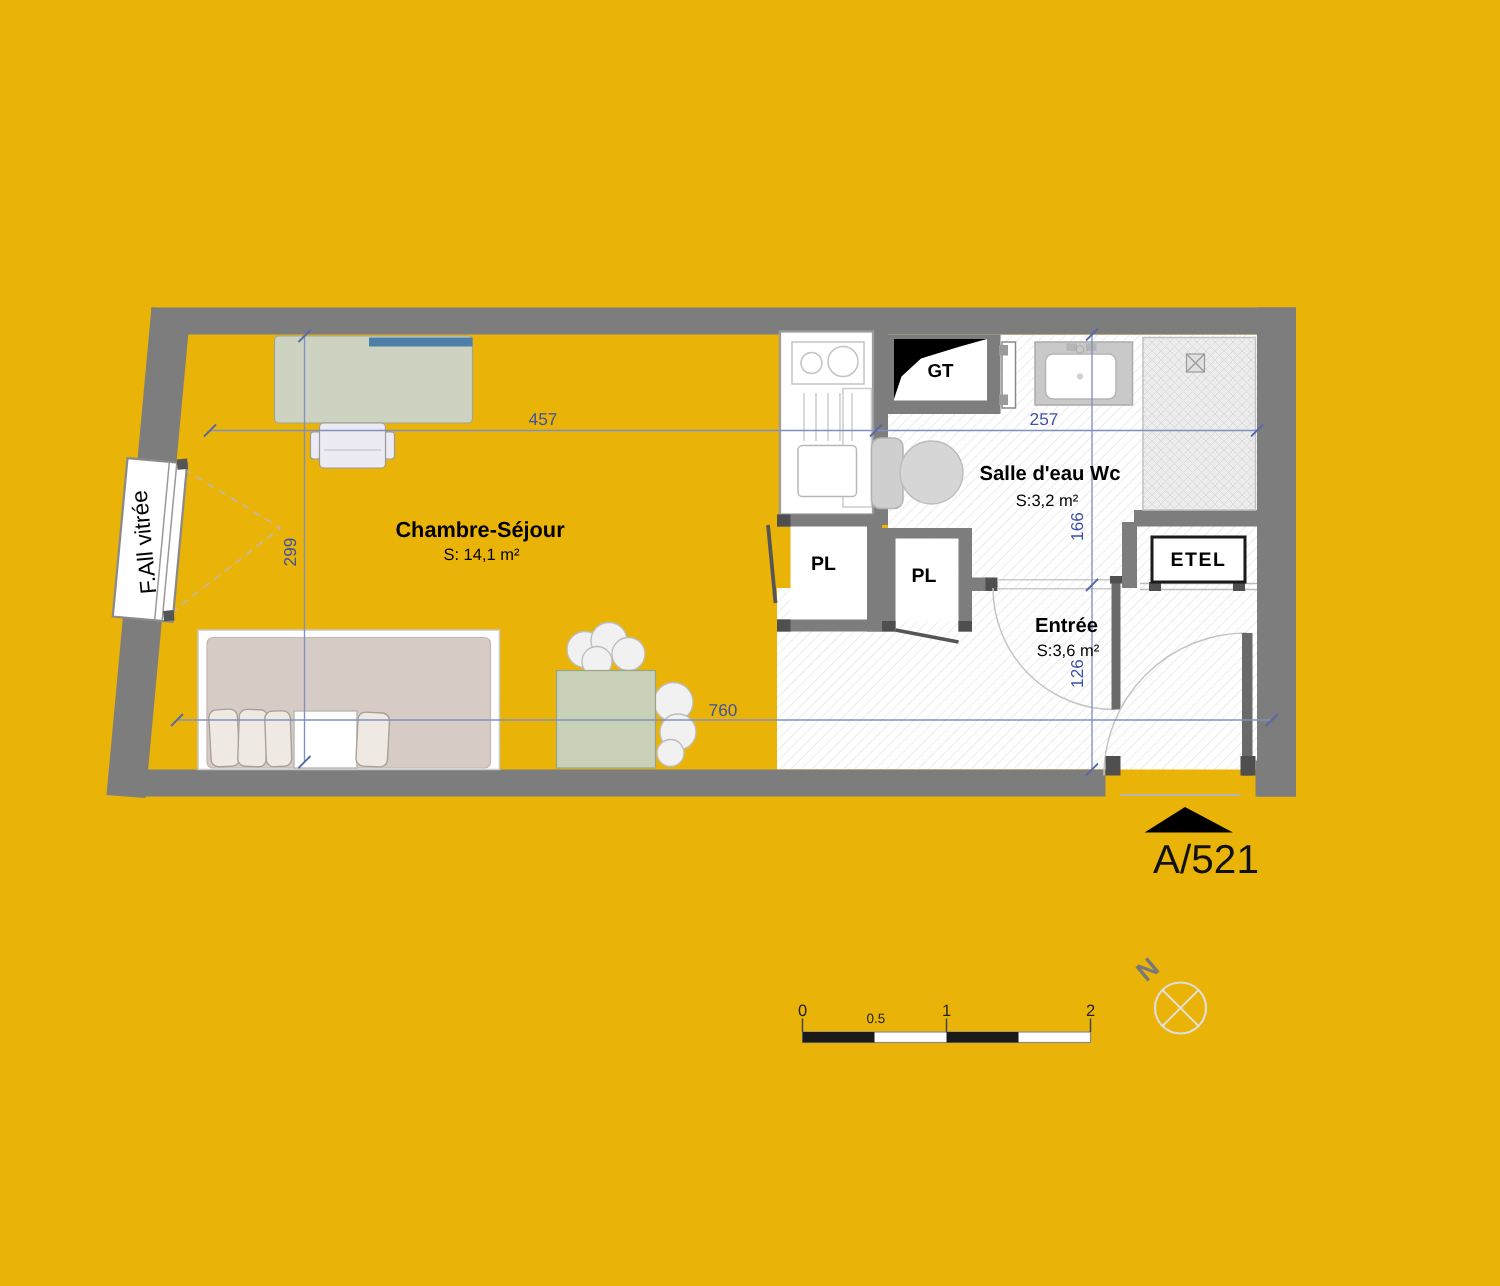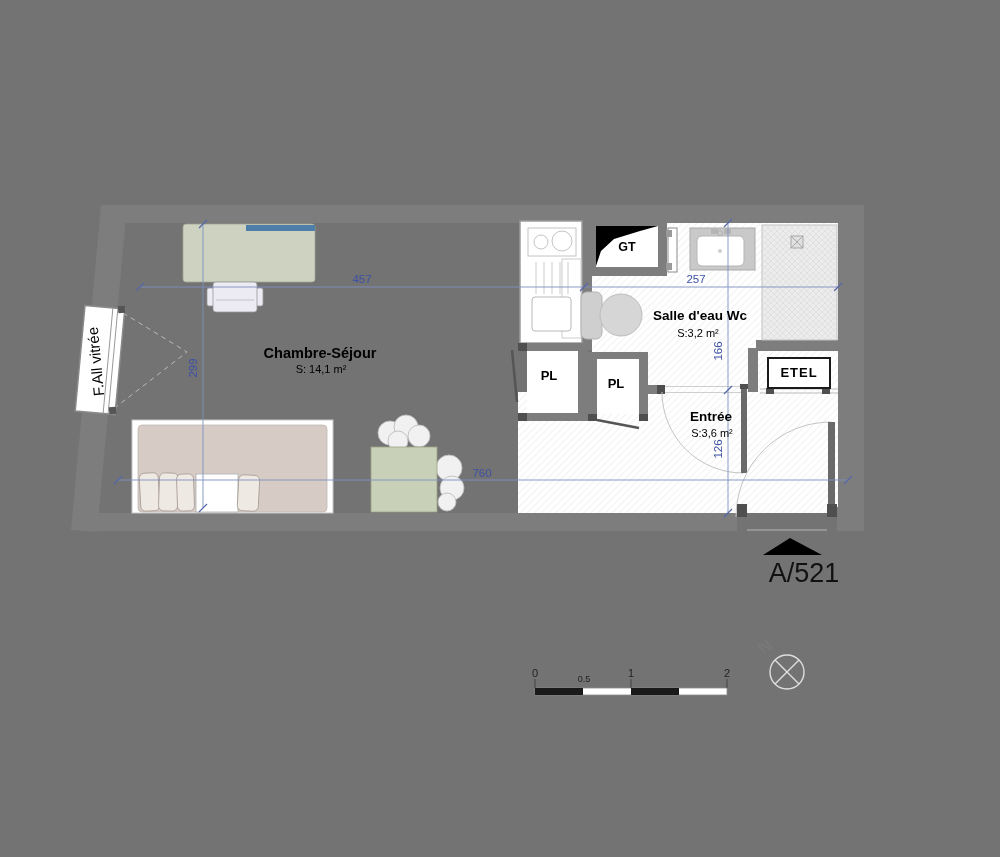--- a/index.html
+++ b/index.html
@@ -1,16 +1,16 @@
 <!DOCTYPE html>
 <html><head>
 <meta charset="utf-8">
 <style>
   html,body{margin:0;padding:0;background:#ffffff;}
-  .canvas{position:relative;width:1000px;height:857px;background:#737373;overflow:hidden;
+  .canvas{position:relative;width:1000px;height:857px;background:#eab308;overflow:hidden;
           font-family:"Liberation Sans", sans-serif;}
   svg{position:absolute;left:0;top:0;}
   svg text{font-family:"Liberation Sans", sans-serif;fill:#000;}
   .room-name{font-size:14.5px;font-weight:bold;}
   .room-name-sm{font-size:13.5px;font-weight:bold;}
   .room-area{font-size:11px;}
   .feat{font-size:13px;font-weight:bold;}
   .feat-sm{font-size:12.5px;font-weight:bold;}
   .dim{font-size:11.5px;fill:#3d51a5;}
   .ref{font-size:27px;fill:#111;}

